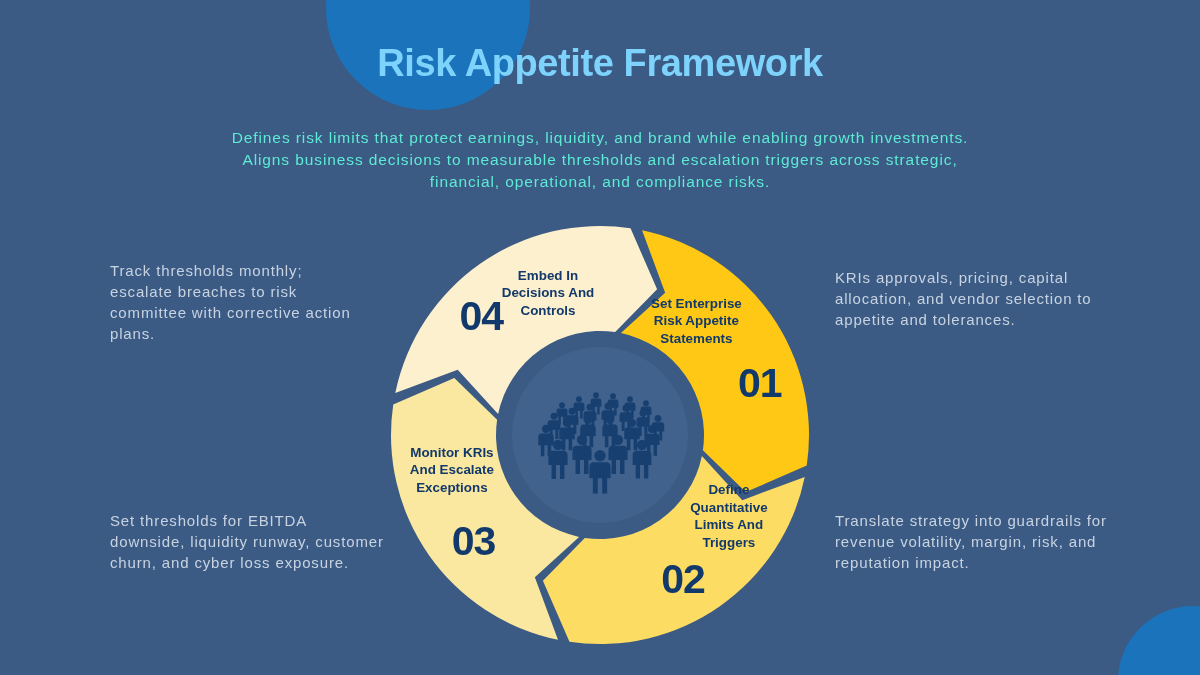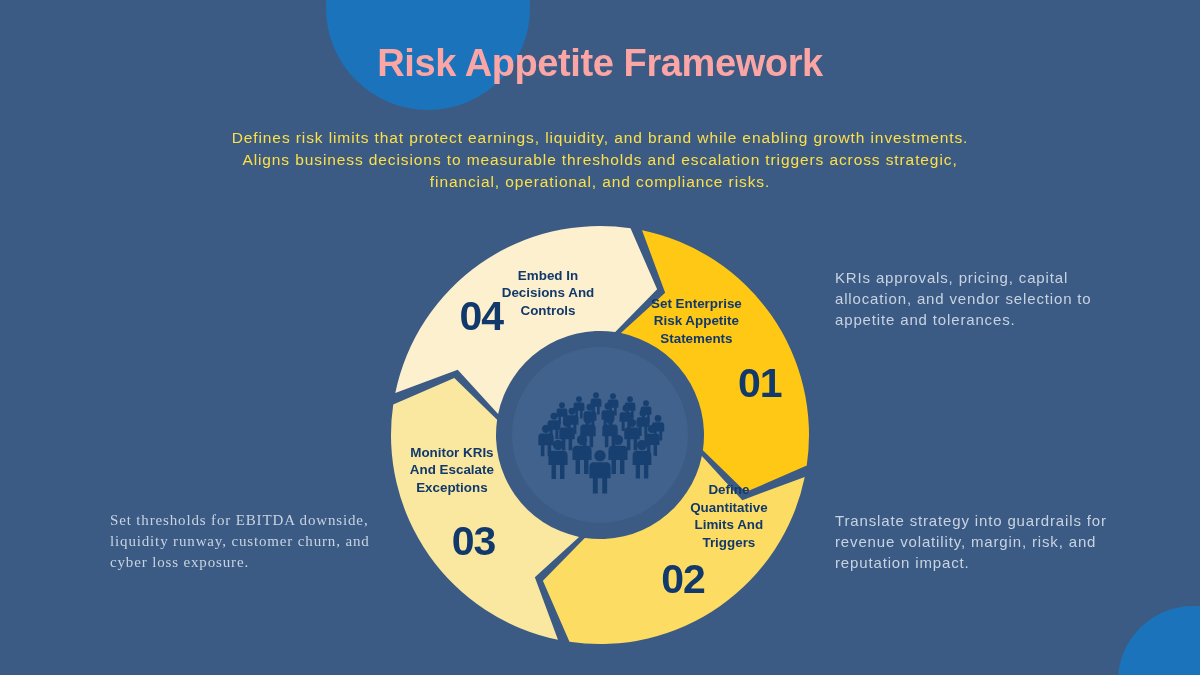--- a/index.html
+++ b/index.html
@@ -74,25 +74,26 @@
 </style>
 </head>
 <body style="background: rgb(59, 91, 132);">
 
 <div id="stage">
 
   <div class="deco-circle" id="deco-top" style="background: rgb(27, 116, 187);"></div>
   <div class="deco-circle" id="deco-bottom" style="background: rgb(27, 116, 187);"></div>
 
   <div id="header">
-    <div id="title" style="color: #fca5a5;">Risk Appetite Framework</div>
-    <div id="subtitle" style="color: #fde047; margin-top: 45px;">Defines risk limits that protect earnings, liquidity, and brand while enabling growth investments. Aligns business decisions to measurable thresholds and escalation triggers across strategic, financial, operational, and compliance risks.</div>
+    <div id="title" style="color: #7dd3fc;">Risk Appetite Framework</div>
+    <div id="subtitle" style="color: #5eead4; margin-top: 45px;">Defines risk limits that protect earnings, liquidity, and brand while enabling growth investments. Aligns business decisions to measurable thresholds and escalation triggers across strategic, financial, operational, and compliance risks.</div>
   </div>
 
-  <div class="side-caption" id="cap-02" style="color: rgb(200, 211, 225); font-family: Liberation Serif, serif;">Set thresholds for EBITDA downside, liquidity runway, customer churn, and cyber loss exposure.</div>
+  <div class="side-caption" id="cap-03" style="color: rgb(200, 211, 225);">Track thresholds monthly; escalate breaches to risk committee with corrective action plans.</div>
+  <div class="side-caption" id="cap-02" style="color: rgb(200, 211, 225);">Set thresholds for EBITDA downside, liquidity runway, customer churn, and cyber loss exposure.</div>
   <div class="side-caption" id="cap-04" style="color: rgb(200, 211, 225);">KRIs approvals, pricing, capital allocation, and vendor selection to appetite and tolerances.</div>
   <div class="side-caption" id="cap-01" style="color: rgb(200, 211, 225);">Translate strategy into guardrails for revenue volatility, margin, risk, and reputation impact.</div>
 
   <div id="donut">
     <svg viewBox="0 0 440 440" xmlns="http://www.w3.org/2000/svg">
       <g id="segments-group">
           <path d="M 262.03,15.27 A 209 209 0 0 1 426.76,250.53 L 365.71,277.10 L 322.88,235.19 A 104 104 0 0 0 240.91,118.12 L 285.15,77.70 Z" fill="#ffc814"></path>
           <path d="M 424.73,262.03 A 209 209 0 0 1 189.47,426.76 L 162.90,365.71 L 204.81,322.88 A 104 104 0 0 0 321.88,240.91 L 362.30,285.15 Z" fill="#fddc63"></path>
           <path d="M 177.97,424.73 A 209 209 0 0 1 13.24,189.47 L 74.29,162.90 L 117.12,204.81 A 104 104 0 0 0 199.09,321.88 L 154.85,362.30 Z" fill="#fae7a0"></path>
           <path d="M 15.27,177.97 A 209 209 0 0 1 250.53,13.24 L 277.10,74.29 L 235.19,117.12 A 104 104 0 0 0 118.12,199.09 L 77.70,154.85 Z" fill="#fdf0ce"></path>

